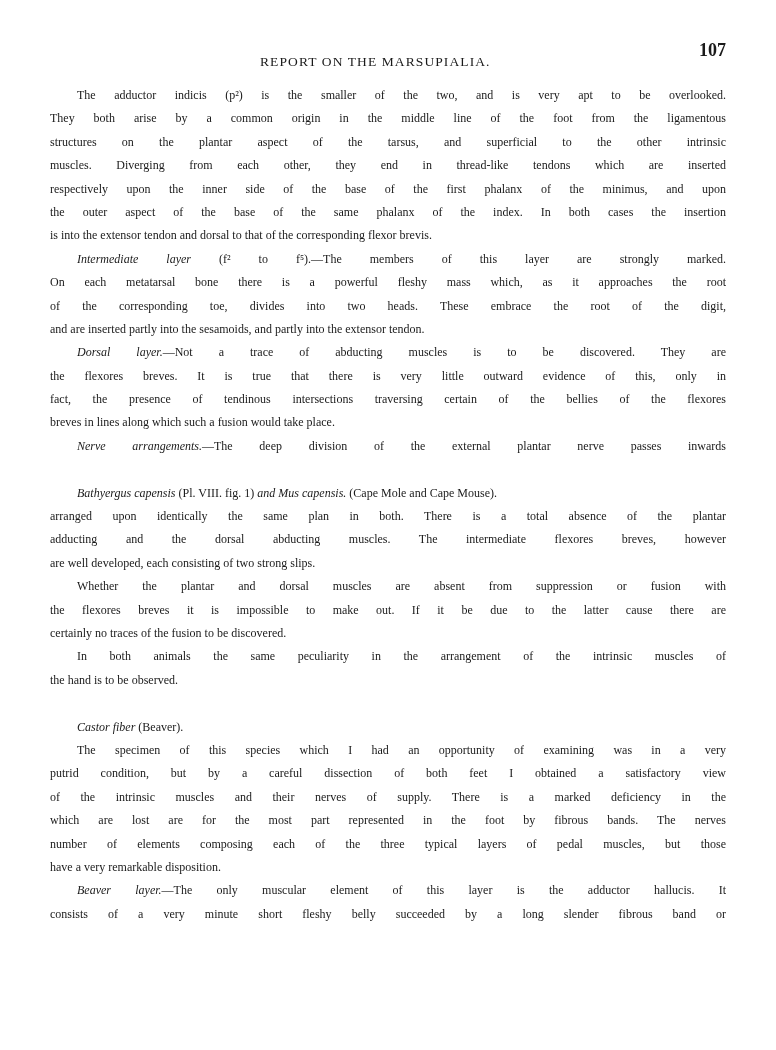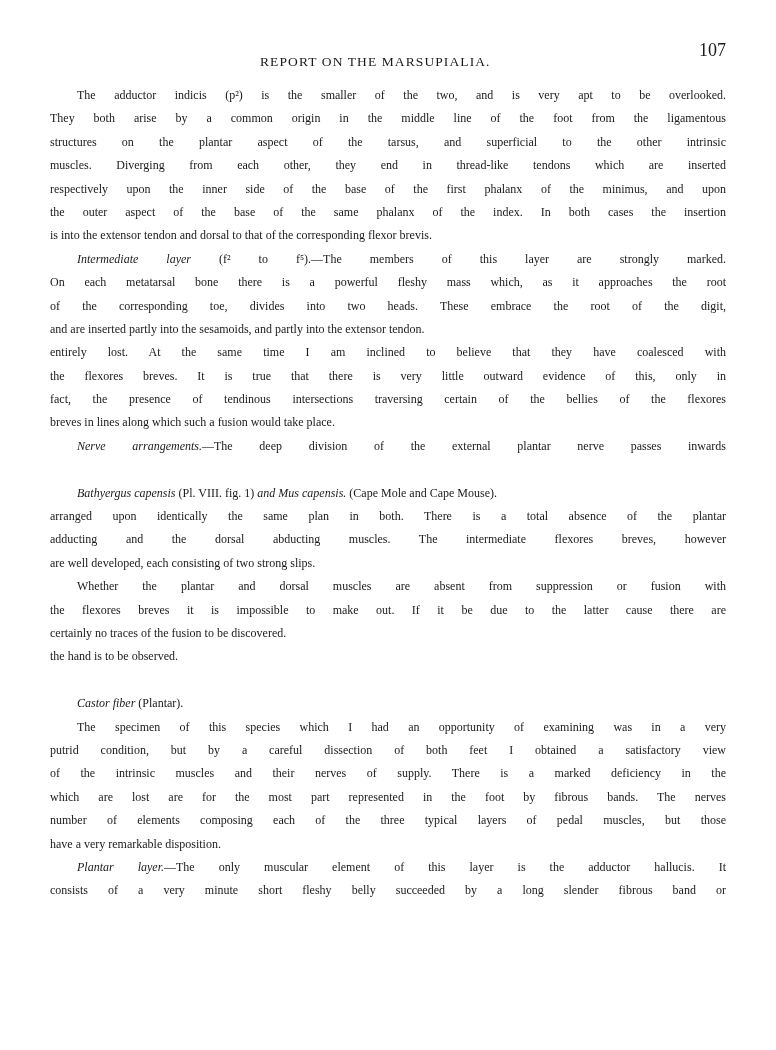--- a/index.html
+++ b/index.html
@@ -1,20 +1,20 @@
 <!DOCTYPE html>
 <html><head>
 <meta charset="utf-8">
 <style>
   html, body { margin: 0; padding: 0; background: #ffffff; }
   body { width: 776px; height: 1050px; position: relative; overflow: hidden;
          font-family: "Liberation Serif", "DejaVu Serif", serif; color: #1a1a1a; }
   .header { position: absolute; top: 40px; left: 50px; width: 676px; height: 24px; }
   .running-title { position: absolute; left: 210px; top: 14px; font-size: 13.5px; letter-spacing: 1.1px; }
-  .page-number { position: absolute; right: 0; top: 0; font-size: 18px; font-weight: normal; }
+  .page-number { position: absolute; right: 0; top: 0; font-size: 18px; font-weight: bold; }
   .body { position: absolute; top: 84px; left: 50px; width: 676px; }
   .line { height: 23.4px; line-height: 23.4px; font-size: 12px; white-space: nowrap;
           text-align: justify; text-align-last: justify; overflow: hidden; }
   .line.last { text-align-last: left; }
   .indent { padding-left: 27px; }
   .gap { height: 23.4px; }
   i { font-style: italic; }
 </style>
 </head>
 <body>
@@ -37,21 +37,21 @@
   </div>
 
   <div>
     <div class="line indent"><i>Intermediate layer</i><span> (f² to f⁵).</span><span>—The members of this layer are strongly marked.</span></div>
     <div class="line">On each metatarsal bone there is a powerful fleshy mass which, as it approaches the root</div>
     <div class="line">of the corresponding toe, divides into two heads.  These embrace the root of the digit,</div>
     <div class="line last">and are inserted partly into the sesamoids, and partly into the extensor tendon.</div>
   </div>
 
   <div>
-    <div class="line">entirely lost.  At the same time I am inclined to believe that they have coalesced with</div>
+    <div class="line indent"><i>Dorsal layer.</i><span>—Not a trace of abducting muscles is to be discovered.  They are</span></div>
     <div class="line">the flexores breves.  It is true that there is very little outward evidence of this, only in</div>
     <div class="line">fact, the presence of tendinous intersections traversing certain of the bellies of the flexores</div>
     <div class="line last">breves in lines along which such a fusion would take place.</div>
   </div>
 
   <div>
     <div class="line indent"><i>Nerve arrangements.</i><span>—The deep division of the external plantar nerve passes inwards</span></div>
   </div>
 
   <div class="gap"></div>
@@ -64,33 +64,34 @@
     <div class="line last">are well developed, each consisting of two strong slips.</div>
   </div>
 
   <div>
     <div class="line indent">Whether the plantar and dorsal muscles are absent from suppression or fusion with</div>
     <div class="line">the flexores breves it is impossible to make out.  If it be due to the latter cause there are</div>
     <div class="line last">certainly no traces of the fusion to be discovered.</div>
   </div>
 
   <div>
+    <div class="line indent">In both animals the same peculiarity in the arrangement of the intrinsic muscles of</div>
     <div class="line last">the hand is to be observed.</div>
   </div>
 
   <div class="gap"></div>
 
-  <div class="line indent last"><i>Castor fiber</i><span> (Plantar).</span></div>
+  <div class="line indent last"><i>Castor fiber</i><span> (Beaver).</span></div>
 
   <div>
     <div class="line indent">The specimen of this species which I had an opportunity of examining was in a very</div>
     <div class="line">putrid condition, but by a careful dissection of both feet I obtained a satisfactory view</div>
     <div class="line">of the intrinsic muscles and their nerves of supply.  There is a marked deficiency in the</div>
     <div class="line">which are lost are for the most part represented in the foot by fibrous bands.  The nerves</div>
     <div class="line">number of elements composing each of the three typical layers of pedal muscles, but those</div>
     <div class="line last">have a very remarkable disposition.</div>
   </div>
 
   <div>
-    <div class="line indent"><i>Plantar layer.</i><span>—The only muscular element of this layer is the adductor hallucis.  It</span></div>
+    <div class="line indent"><i>Beaver layer.</i><span>—The only muscular element of this layer is the adductor hallucis.  It</span></div>
     <div class="line">consists of a very minute short fleshy belly succeeded by a long slender fibrous band or</div>
   </div>
 </div>
 
 </body></html>

